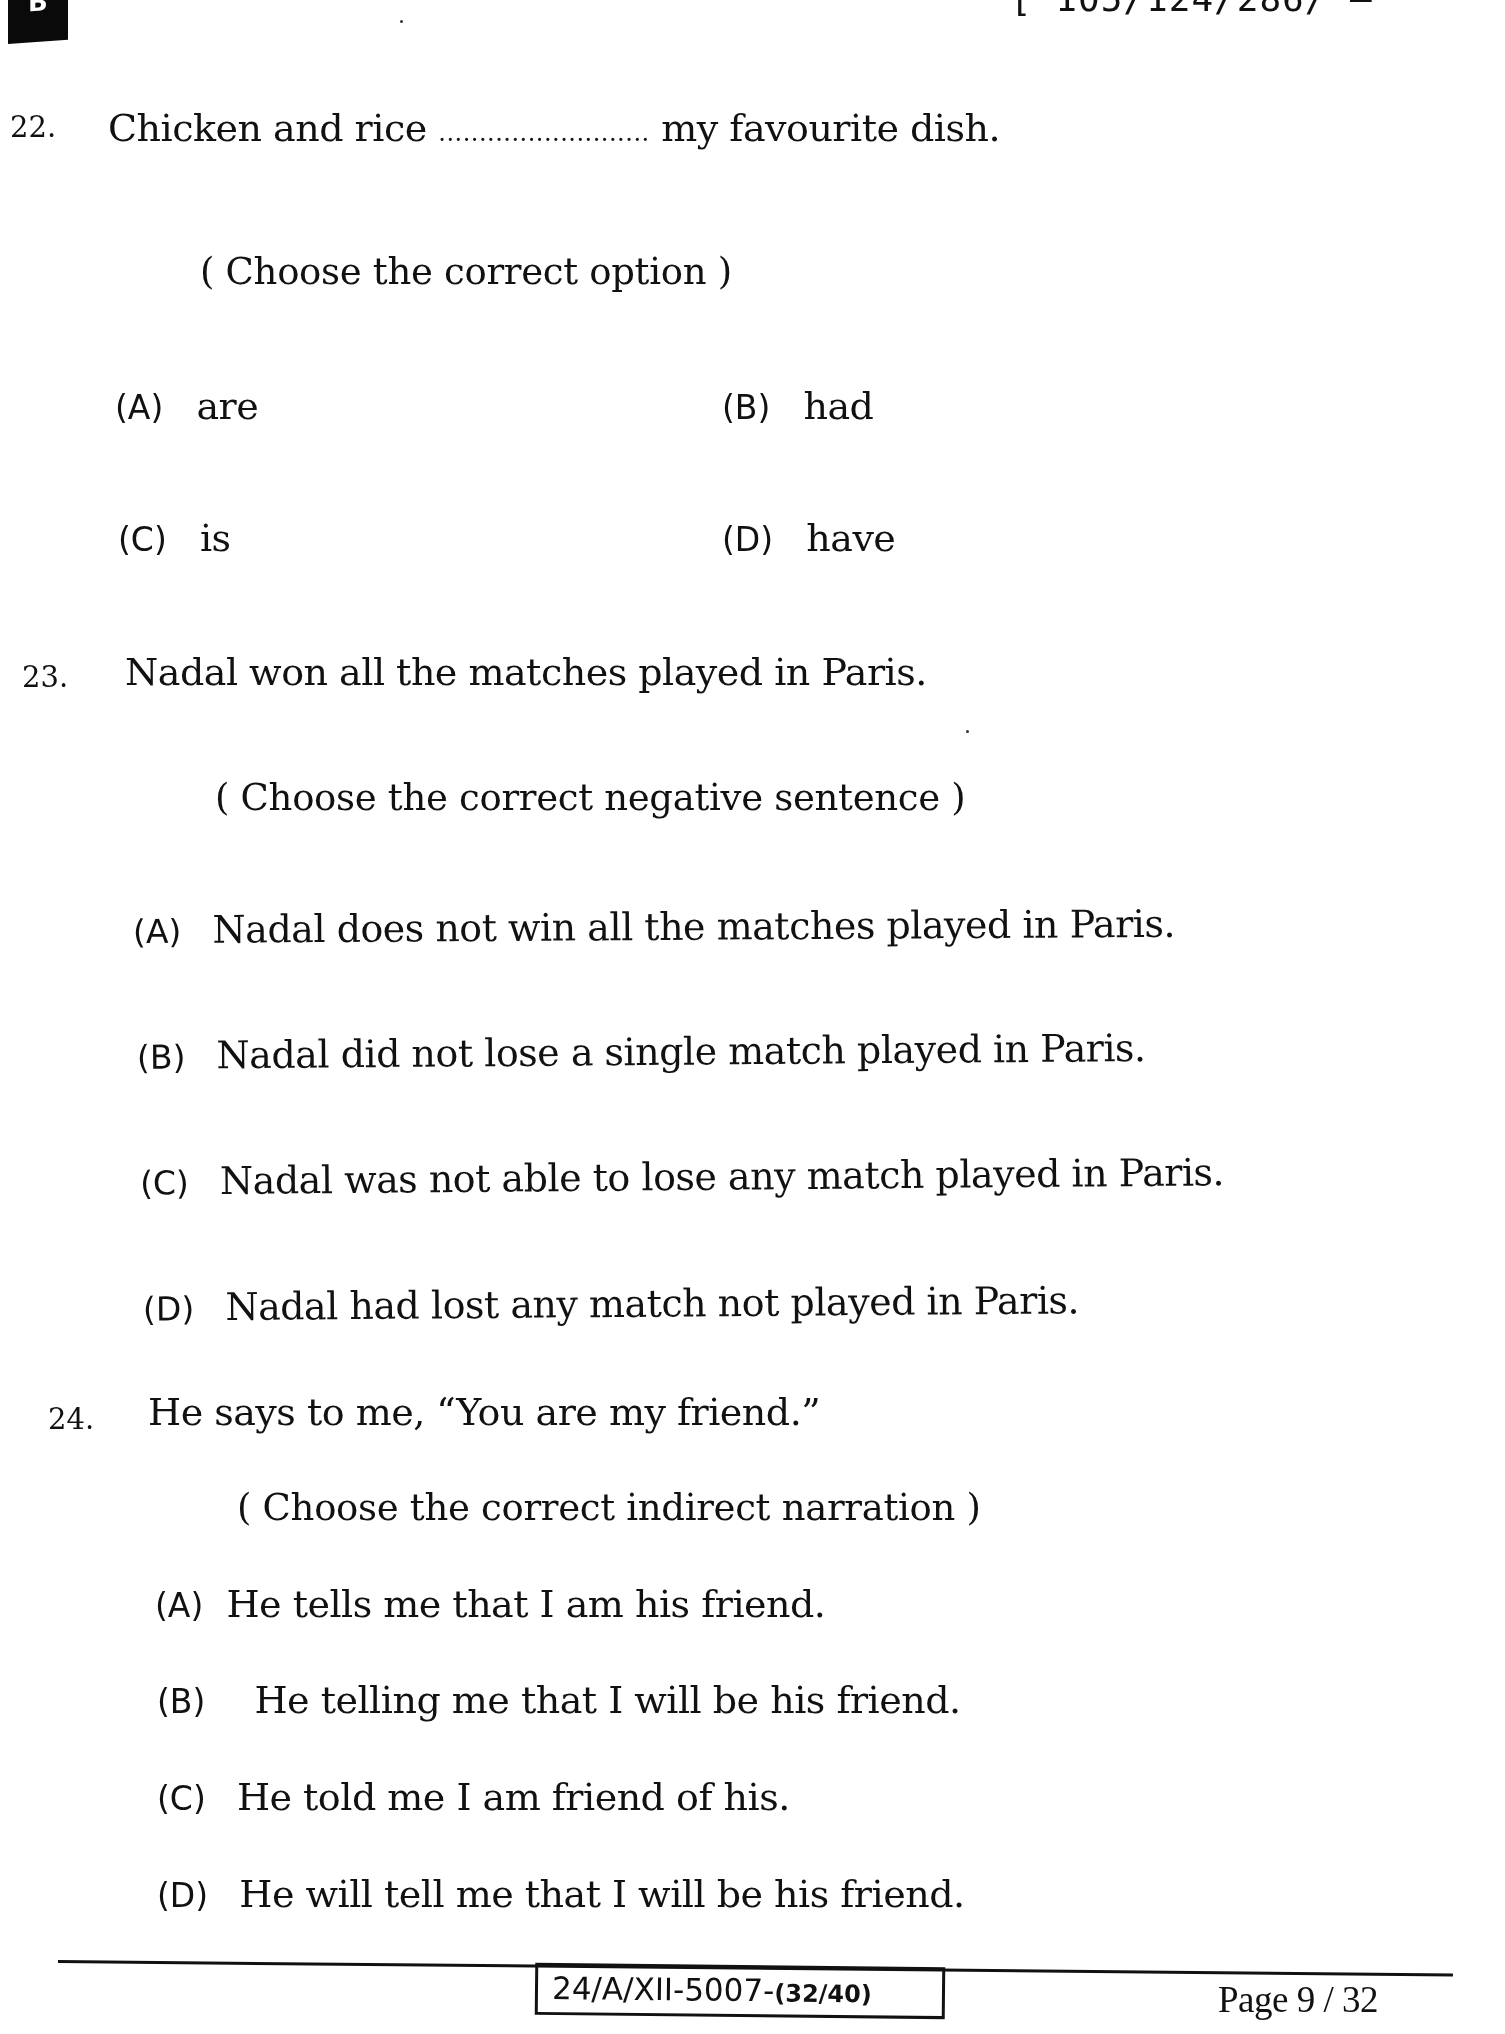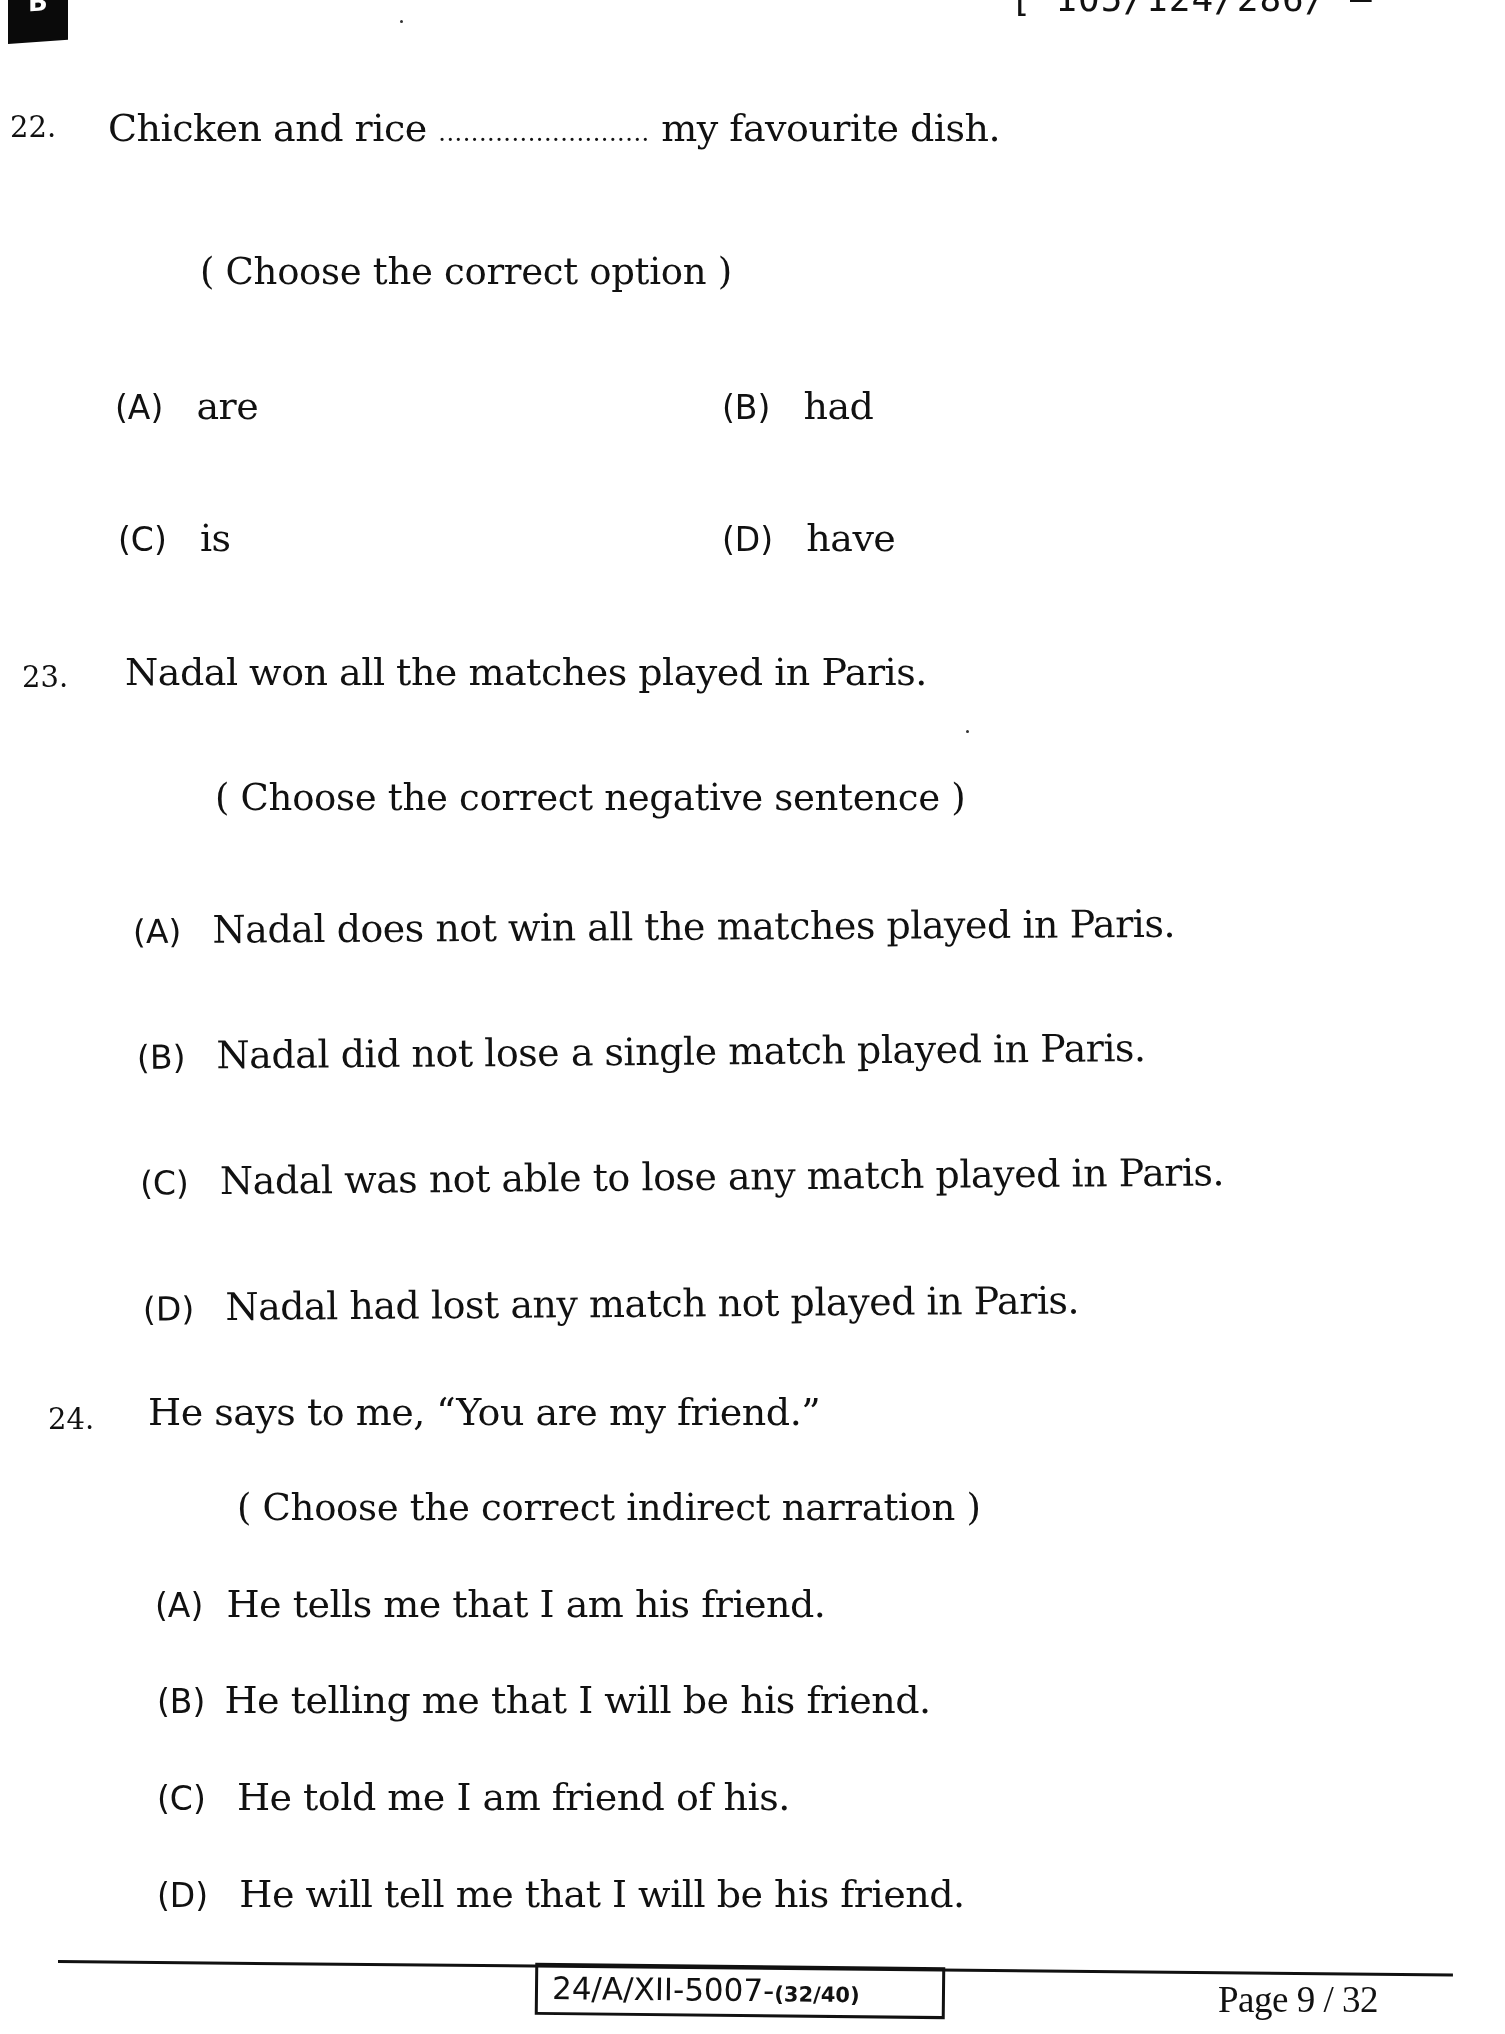--- a/index.html
+++ b/index.html
@@ -80,21 +80,21 @@
       left: 535px; top: 1965px;
       width: 410px; height: 52px;
       border: 3px solid #111;
       box-sizing: border-box;
       transform: rotate(0.6deg);
       font-family: "DejaVu Sans", sans-serif;
       font-size: 31px;
       line-height: 44px;
       padding-left: 14px;
     }
-    .footer-code-box .small { font-size: 21px; font-weight: bold; }
+    .footer-code-box .small { font-size: 24px; font-weight: bold; }
     .page-num {
       left: 1218px; top: 1978px;
       font-size: 37px;
       font-family: Liberation Serif, serif;
       letter-spacing: -0.5px;
     }
   </style>
 </head>
 <body>
 
@@ -160,21 +160,21 @@
 </div>
 <div class="abs qtext" style="left:148px; top:1390px;">He says to me, “You are my friend.”</div>
 <div class="abs instr" style="left:237px; top:1486px;">( Choose the correct indirect narration )</div>
 
 <div class="abs" style="left:155px; top:1582px;">
   <span class="opt-label">(A)</span>
   <span class="opt-text" style="margin-left:18px;">He tells me that I am his friend.</span>
 </div>
 <div class="abs" style="left:157px; top:1678px;">
   <span class="opt-label">(B)</span>
-  <span class="opt-text" style="margin-left:14px;">He telling me that I will be his friend.</span>
+  <span class="opt-text" style="margin-left:44px;">He telling me that I will be his friend.</span>
 </div>
 <div class="abs" style="left:157px; top:1775px;">
   <span class="opt-label">(C)</span>
   <span class="opt-text" style="margin-left:26px;text-align:center;">He told me I am friend of his.</span>
 </div>
 <div class="abs" style="left:157px; top:1872px;">
   <span class="opt-label">(D)</span>
   <span class="opt-text" style="margin-left:26px;">He will tell me that I will be his friend.</span>
 </div>
 

